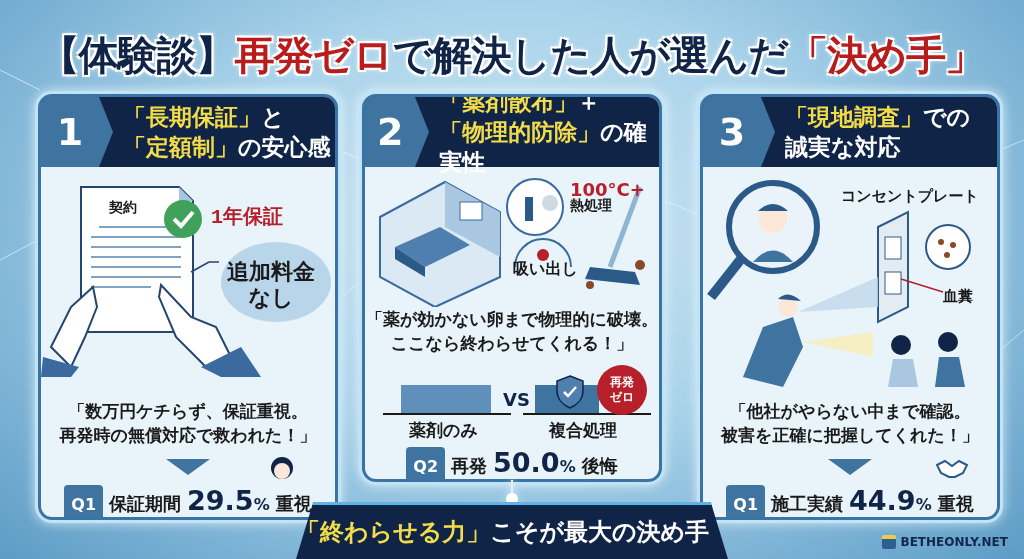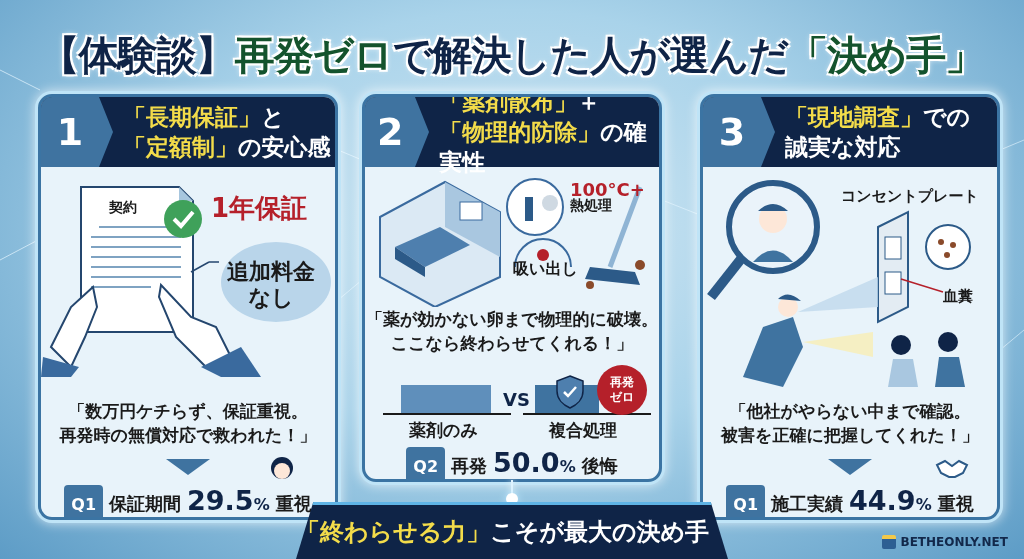--- a/index.html
+++ b/index.html
@@ -10,21 +10,21 @@
     position: relative;
     color: #1a1a1a;
   }
   .bg-lines { position: absolute; inset: 0; pointer-events: none; }
   .title {
     position: absolute; top: 28px; left: 0; width: 1024px; text-align: center;
     font-weight: bold; font-size: 40px; letter-spacing: -1px;
     color: #0f2447;
     text-shadow: 0 0 3px #fff, 0 0 6px #fff, 2px 2px 0 #fff, -2px -2px 0 #fff, 2px -2px 0 #fff, -2px 2px 0 #fff;
   }
-  .title .red { color: #14532d; }
+  .title .red { color: #b91c1c; }
 
   .card {
     position: absolute; top: 94px; width: 300px; height: 426px;
     border-radius: 14px;
     background: #e8f3fa;
     border: 3px solid #3b74a3;
     box-shadow: 0 0 0 3px #bfe4f7, 0 0 12px 3px rgba(255,255,255,0.7);
     overflow: hidden;
   }
   .card.c1 { left: 38px; }
@@ -133,21 +133,21 @@
       <path d="M2,190 L38,200 L30,210 L0,210 Z" fill="#3a6a9e"></path>
       <path d="M120,118 L150,150 L175,160 L190,190 L165,200 L135,170 L118,130 Z" fill="#fff" stroke="#24466e" stroke-width="2"></path>
       <path d="M160,200 L200,180 L220,210 L180,210 Z" fill="#3a6a9e"></path>
       <circle cx="142" cy="52" r="19" fill="#3fa15a"></circle>
       <polyline points="133,52 140,59 152,45" fill="none" stroke="#fff" stroke-width="4"></polyline>
       <ellipse cx="235" cy="115" rx="55" ry="40" fill="#b9d5ea"></ellipse>
       <line x1="150" y1="105" x2="168" y2="95" stroke="#24466e" stroke-width="1.5"></line>
       <line x1="168" y1="95" x2="178" y2="95" stroke="#24466e" stroke-width="1.5"></line>
     </svg>
     <span style="position:absolute;left:68px;top:32px;font-weight:bold;font-size:14px;">契約</span>
-    <span style="position:absolute;left:170px;top:24px;font-weight:bold;font-size:26px;color:#b5202a;">1年保証</span>
+    <span style="position:absolute;left:170px;top:36px;font-weight:bold;font-size:20px;color:#b5202a;font-family:Liberation Mono, monospace;">1年保証</span>
     <div style="position:absolute;left:170px;top:92px;width:120px;text-align:center;font-weight:bold;font-size:22px;line-height:26px;">
       <div>追加料金</div>
       <div>なし</div>
     </div>
     <div class="quote" style="top:232px;">
       <div>「数万円ケチらず、保証重視。</div>
       <div>再発時の無償対応で救われた！」</div>
     </div>
     <div class="arrow-down" style="left:125px;top:292px;"></div>
     <svg width="26" height="28" style="position:absolute;left:228px;top:288px">

